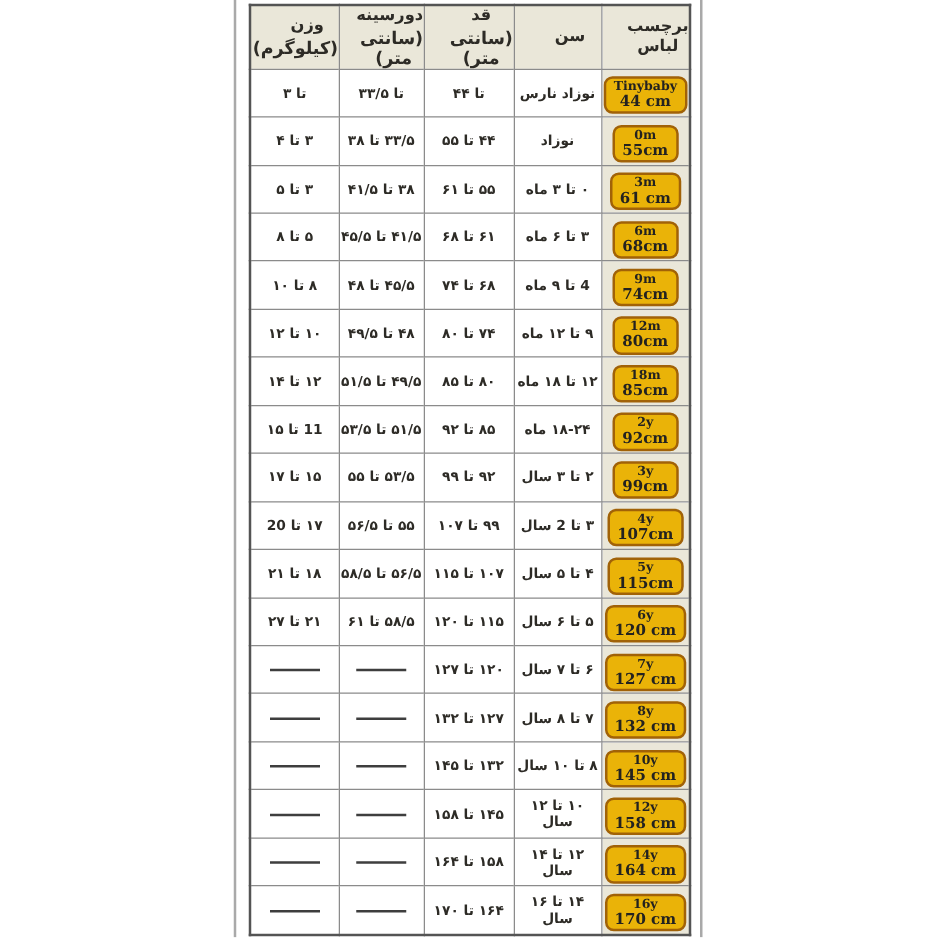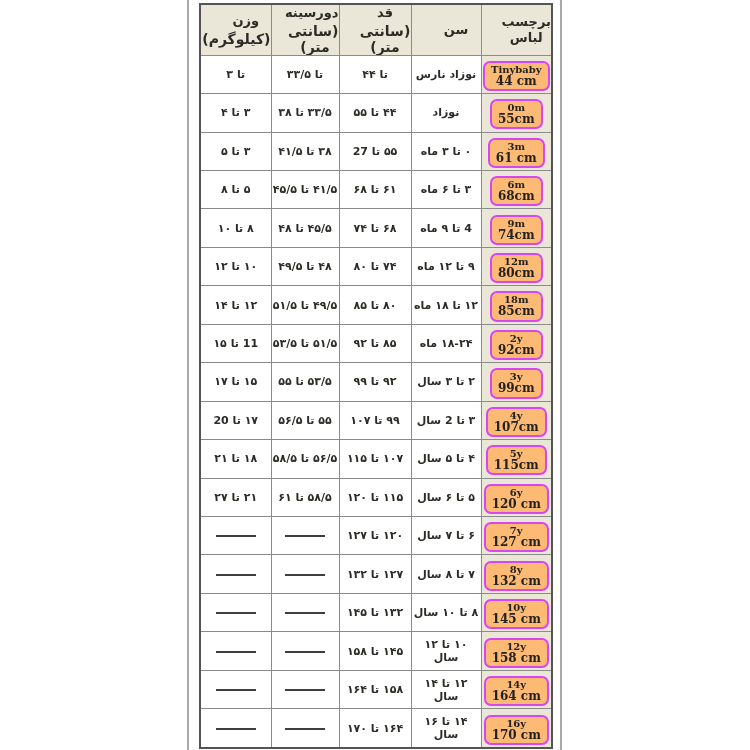--- a/index.html
+++ b/index.html
@@ -21,21 +21,21 @@
   }
   .size-table thead tr{height:47px;}
   .size-table th{background:#eae7d9;font-weight:bold;color:#2d2b26;padding-left:20px;}
   .h-main{font-size:13px;line-height:1.2;}
   .h-sub{font-size:14px;margin-top:2px;font-weight:bold;}
   .h-sub:empty{display:none;}
   td.data-cell{font-size:11px;font-weight:bold;color:#2d2b26;}
   td.label-cell{background:#eae7d9;}
   .size-box{
     display:inline-flex;flex-direction:column;align-items:center;justify-content:center;
-    direction:ltr;border:2px solid #d946ef;border-radius:7px;background:#fdba74;
+    direction:ltr;border:2px solid #a16207;border-radius:7px;background:#eab308;
     padding:1px 6px;font-family:"DejaVu Serif",serif;font-weight:bold;
     color:#232220;line-height:1.1;min-width:34px;
   }
   .box-top{font-size:10px;white-space:nowrap;}
   .box-bottom{font-size:12px;white-space:nowrap;}
   .dash{display:inline-block;width:40px;height:0;border-top:2px solid #3e3e3e;vertical-align:middle;}
 </style>
 </head>
 <body>
 
@@ -96,21 +96,21 @@
             <td class="data-cell">۴۴ تا ۵۵</td>
             <td class="data-cell">۳۳/۵ تا ۳۸</td>
             <td class="data-cell">۳ تا ۴</td>
           </tr>
           <tr>
             <td class="label-cell"><span class="size-box">
                 <span class="box-top">3m</span>
                 <span class="box-bottom">61 cm</span>
               </span></td>
             <td class="data-cell">۰ تا ۳ ماه</td>
-            <td class="data-cell">۵۵ تا 27</td>
+            <td class="data-cell">۵۵ تا ۶۱</td>
             <td class="data-cell">۳۸ تا ۴۱/۵</td>
             <td class="data-cell">۳ تا ۵</td>
           </tr>
           <tr>
             <td class="label-cell"><span class="size-box">
                 <span class="box-top">6m</span>
                 <span class="box-bottom">68cm</span>
               </span></td>
             <td class="data-cell">۳ تا ۶ ماه</td>
             <td class="data-cell">۶۱ تا ۶۸</td>

